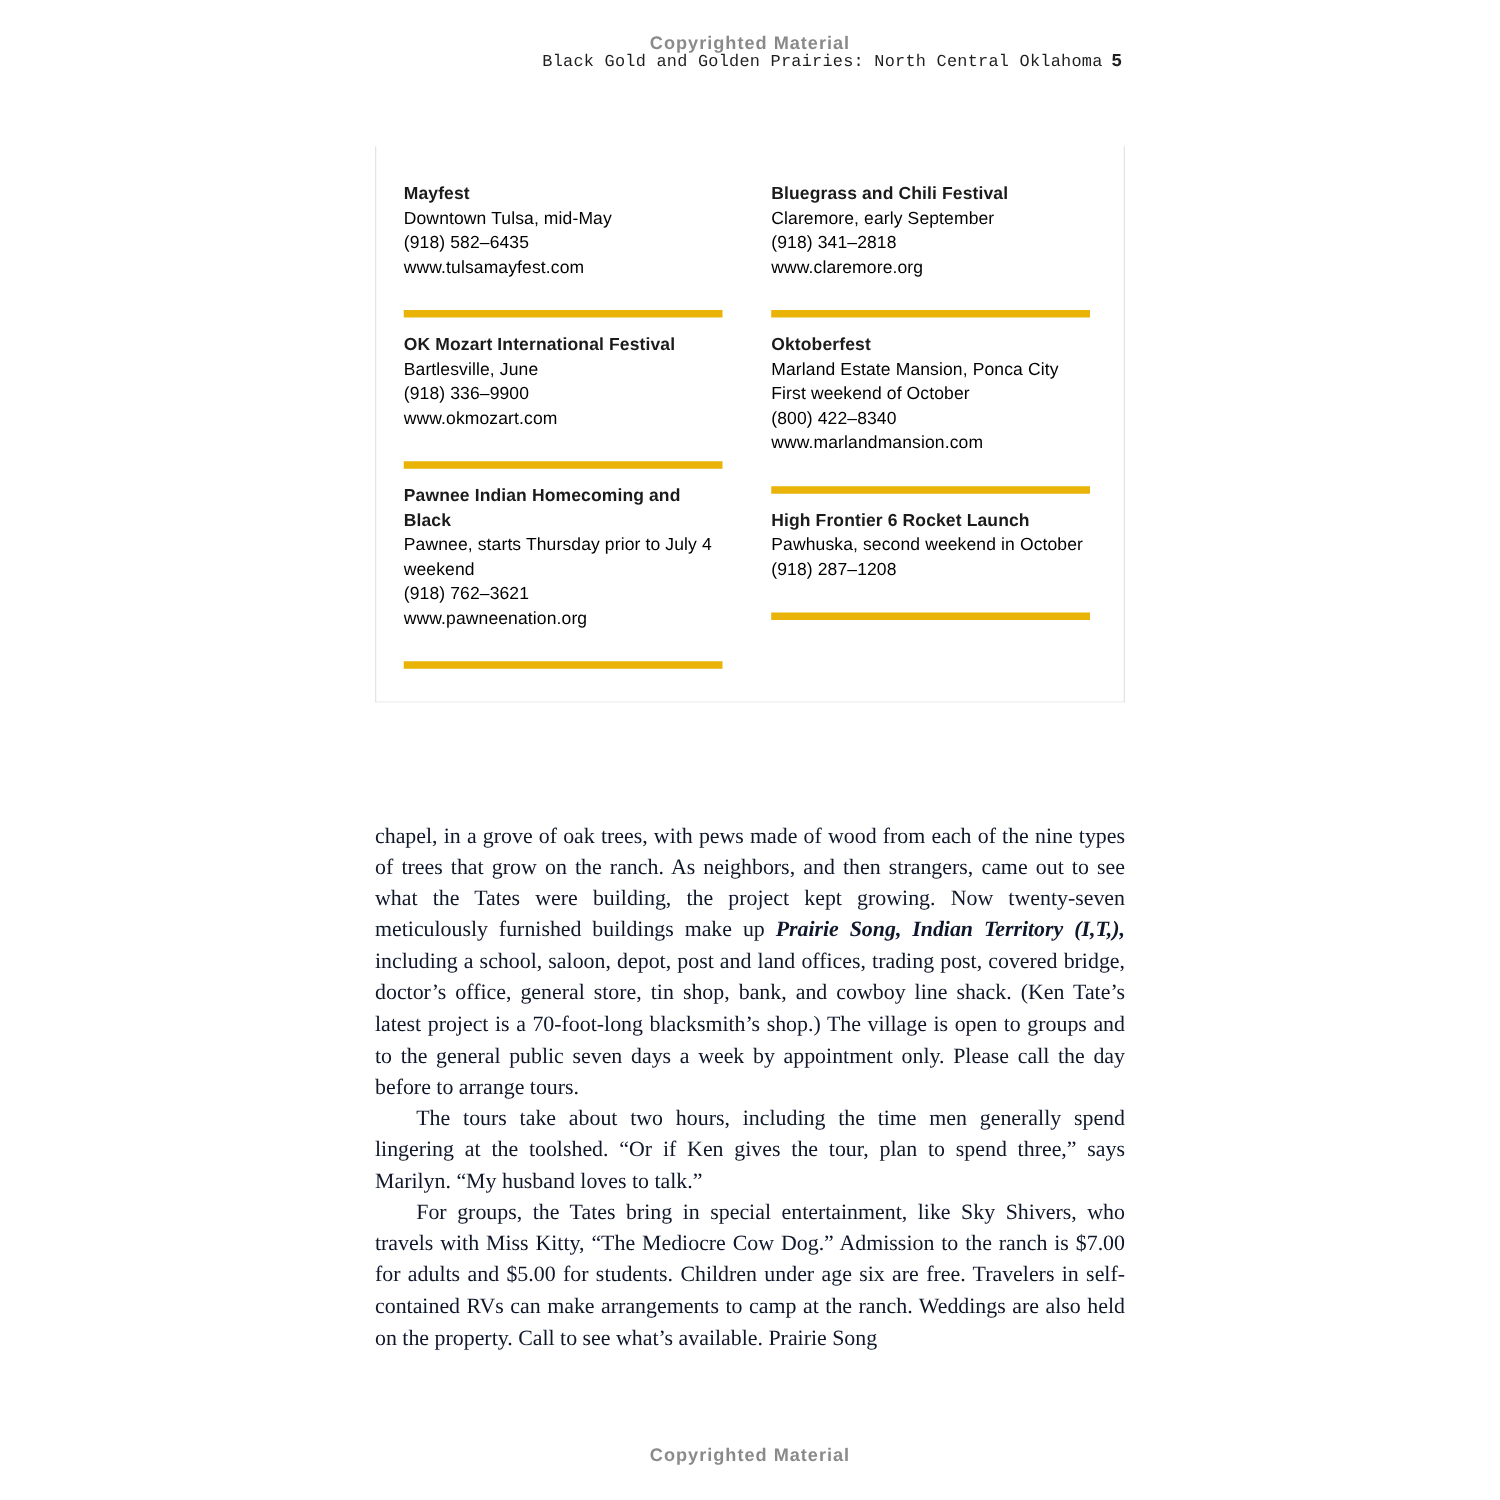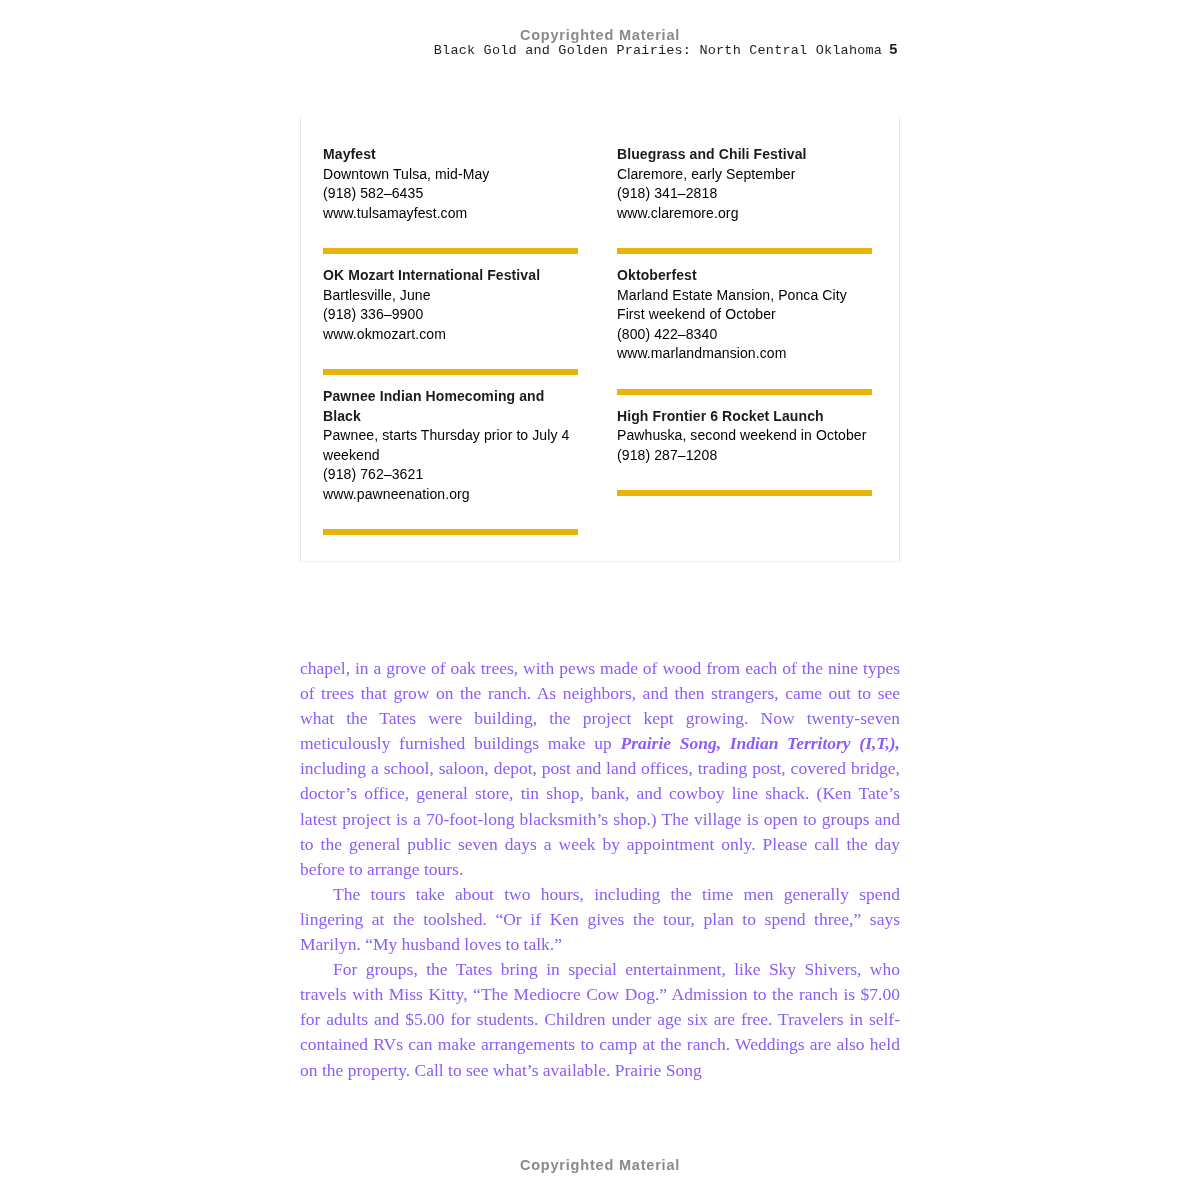--- a/index.html
+++ b/index.html
@@ -59,21 +59,21 @@
     color: #1b1b1b; max-width: 242px; letter-spacing: 0.1px;
   }
   .event-line {
     font-size: 14px; line-height: 19.5px; color: #000000; letter-spacing: 0.1px;
   }
 
   
   .body-text {
     position: absolute; left: 300px; top: 656px; width: 600px;
     font-family: "Liberation Serif", serif;
-    font-size: 17.5px; line-height: 25.1px; color: #8b5cf6;
+    font-size: 17.5px; line-height: 25.1px; color: #0f172a;
     text-align: justify;
   }
   .body-text p { margin: 0; }
   .body-text p.indent { text-indent: 33px; }
   .bold-italic { font-weight: bold; font-style: italic; }
 </style>
 </head>
 <body>
 
 <div class="page">

